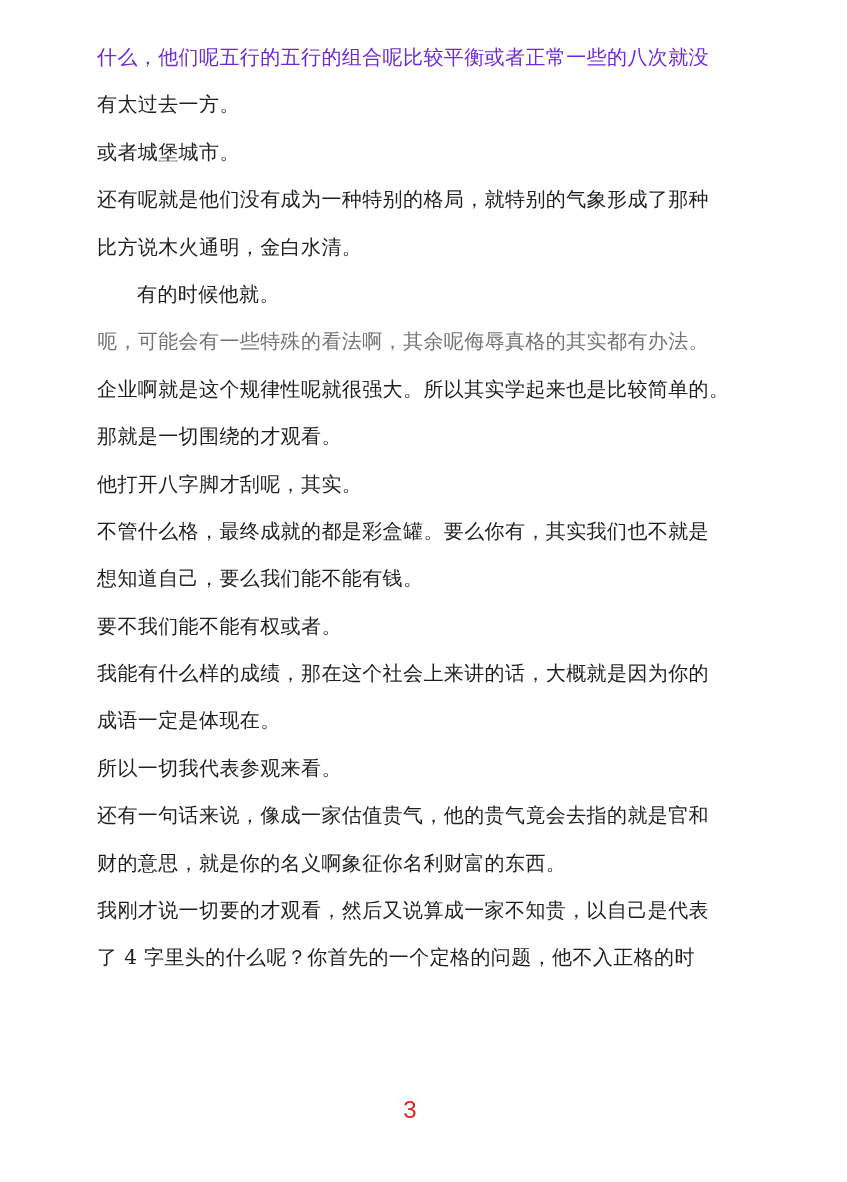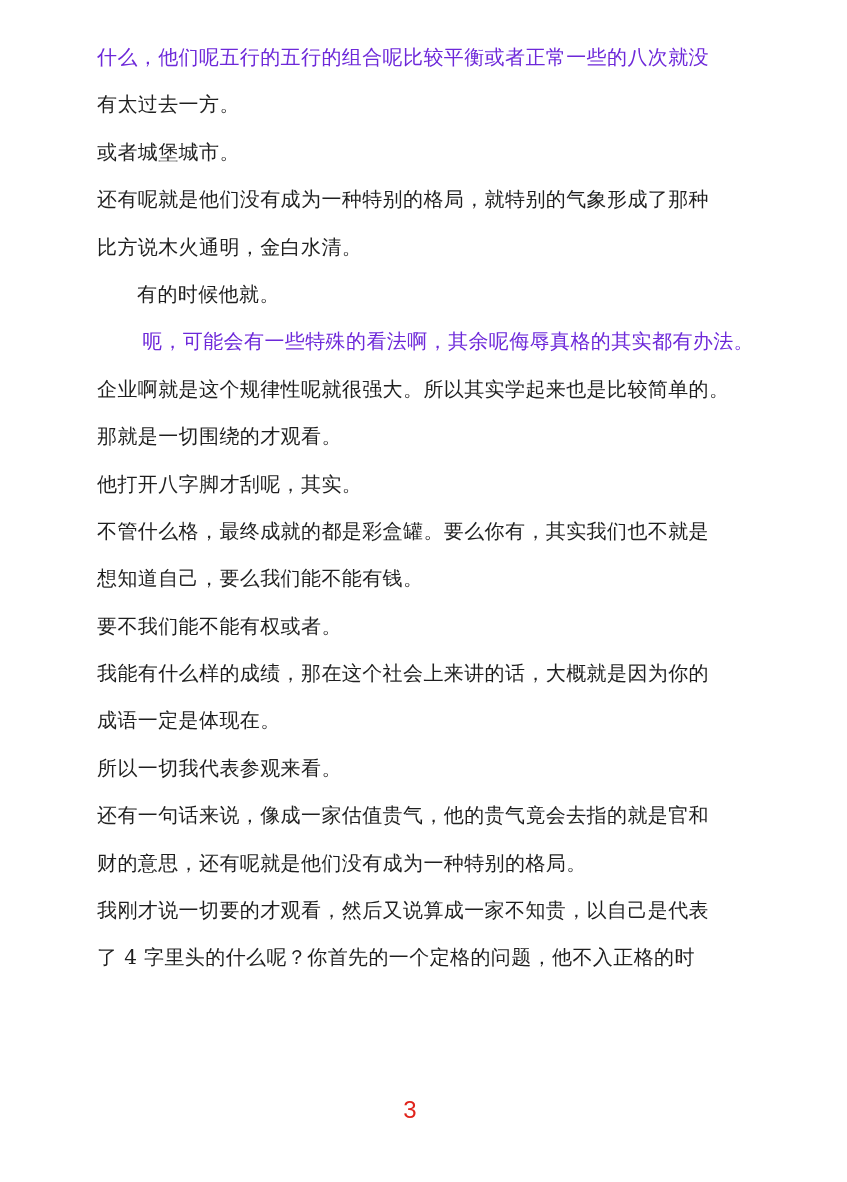--- a/index.html
+++ b/index.html
@@ -53,31 +53,31 @@
 <body>
 
 <div class="page">
   <div class="content">
     <p class="line" style="color: #6d28d9;">什么，他们呢五行的五行的组合呢比较平衡或者正常一些的八次就没</p>
     <p class="line" style="color: rgb(31, 31, 31);">有太过去一方。</p>
     <p class="line" style="color: rgb(31, 31, 31);">或者城堡城市。</p>
     <p class="line" style="color: rgb(31, 31, 31);">还有呢就是他们没有成为一种特别的格局，就特别的气象形成了那种</p>
     <p class="line" style="color: rgb(31, 31, 31);">比方说木火通明，金白水清。</p>
     <p class="line" style="color: rgb(31, 31, 31); margin-left: 40px;">有的时候他就。</p>
-    <p class="line" style="color: #6d28d9; margin-left: 45px;">呃，可能会有一些特殊的看法啊，其余呢侮辱真格的其实都有办法。</p>
+    <p class="line" style="color: #737373;">呃，可能会有一些特殊的看法啊，其余呢侮辱真格的其实都有办法。</p>
     <p class="line" style="color: rgb(31, 31, 31);">企业啊就是这个规律性呢就很强大。所以其实学起来也是比较简单的。</p>
     <p class="line" style="color: rgb(31, 31, 31);">那就是一切围绕的才观看。</p>
     <p class="line" style="color: rgb(31, 31, 31);">他打开八字脚才刮呢，其实。</p>
     <p class="line" style="color: rgb(31, 31, 31);">不管什么格，最终成就的都是彩盒罐。要么你有，其实我们也不就是</p>
     <p class="line" style="color: rgb(31, 31, 31);">想知道自己，要么我们能不能有钱。</p>
     <p class="line" style="color: rgb(31, 31, 31);">要不我们能不能有权或者。</p>
     <p class="line" style="color: rgb(31, 31, 31);">我能有什么样的成绩，那在这个社会上来讲的话，大概就是因为你的</p>
     <p class="line" style="color: rgb(31, 31, 31);">成语一定是体现在。</p>
     <p class="line" style="color: rgb(31, 31, 31);">所以一切我代表参观来看。</p>
     <p class="line" style="color: rgb(31, 31, 31);">还有一句话来说，像成一家估值贵气，他的贵气竟会去指的就是官和</p>
-    <p class="line" style="color: rgb(31, 31, 31);">财的意思，还有呢就是他们没有成为一种特别的格局。</p>
+    <p class="line" style="color: rgb(31, 31, 31);">财的意思，就是你的名义啊象征你名利财富的东西。</p>
     <p class="line" style="color: rgb(31, 31, 31);">我刚才说一切要的才观看，然后又说算成一家不知贵，以自己是代表</p>
     <p class="line" style="color: rgb(31, 31, 31);">了 4 字里头的什么呢？你首先的一个定格的问题，他不入正格的时</p>
   </div>
   <div class="footer">
     <span class="page-number" style="color: rgb(224, 36, 28);">3</span>
   </div>
 </div>
 
 </body></html>

